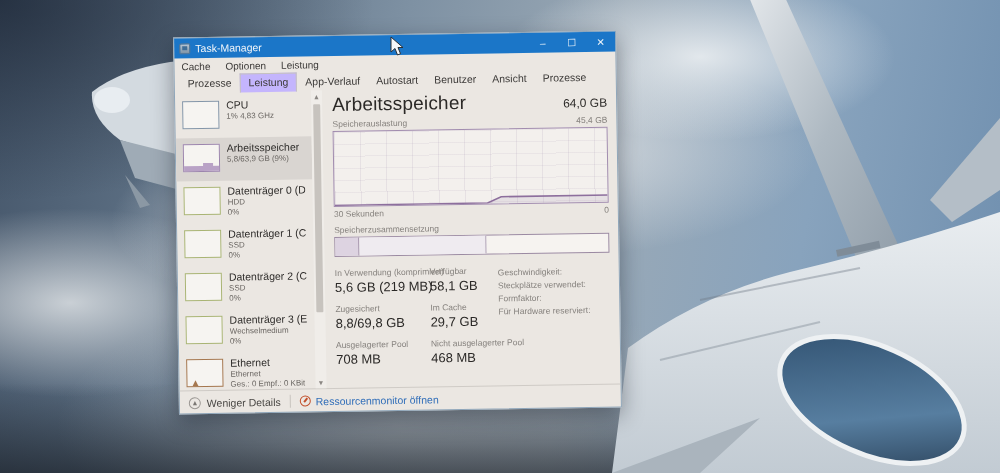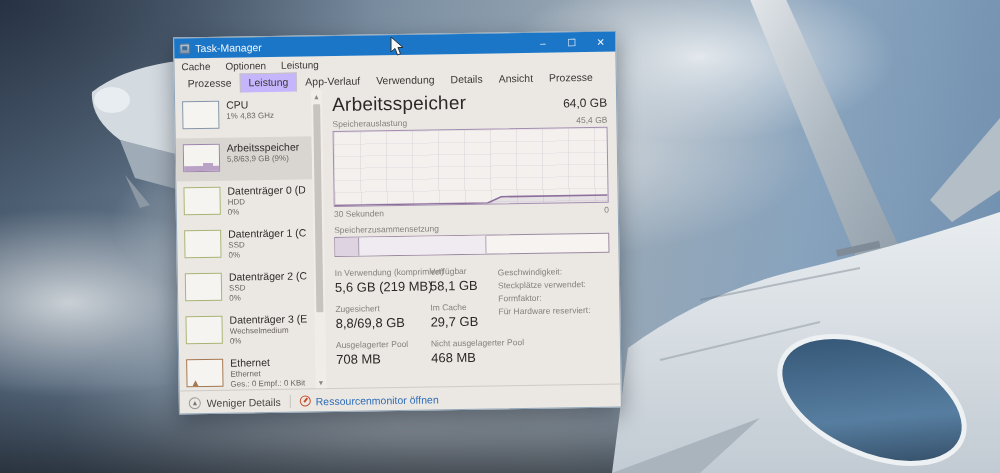--- a/index.html
+++ b/index.html
@@ -160,22 +160,22 @@
   <div class="menubar">
     <span>Cache</span>
     <span>Optionen</span>
     <span>Leistung</span>
   </div>
 
   <div class="tabbar">
     <span class="tab">Prozesse</span>
     <span class="tab active">Leistung</span>
     <span class="tab">App-Verlauf</span>
-    <span class="tab">Verwendung</span>
-    <span class="tab">Details</span>
+    <span class="tab">Autostart</span>
+    <span class="tab">Benutzer</span>
     <span class="tab">Ansicht</span>
     <span class="tab">Prozesse</span>
   </div>
 
   <div class="tm-body">
 
     <div class="sidebar">
 
       <div class="side-item">
         <span class="thumb" style="border-color: rgb(132, 150, 169);"></span>

